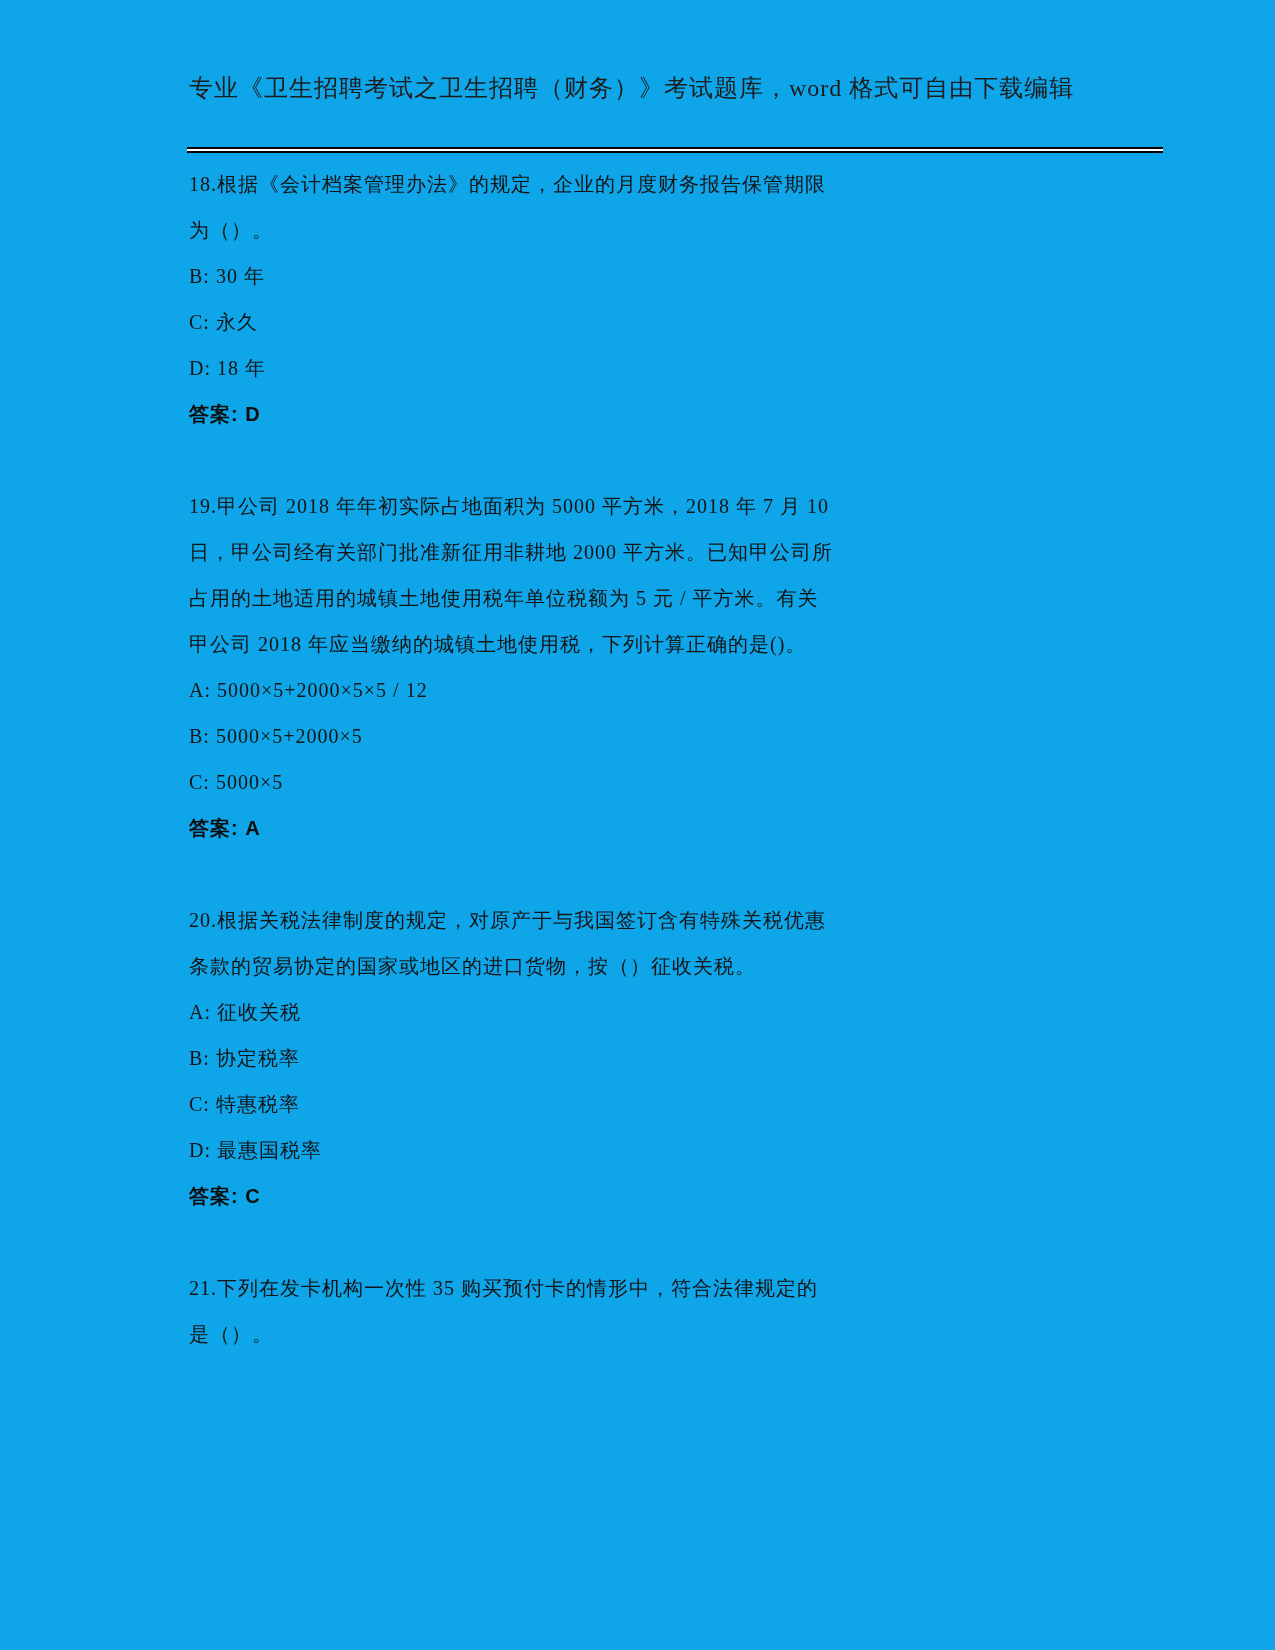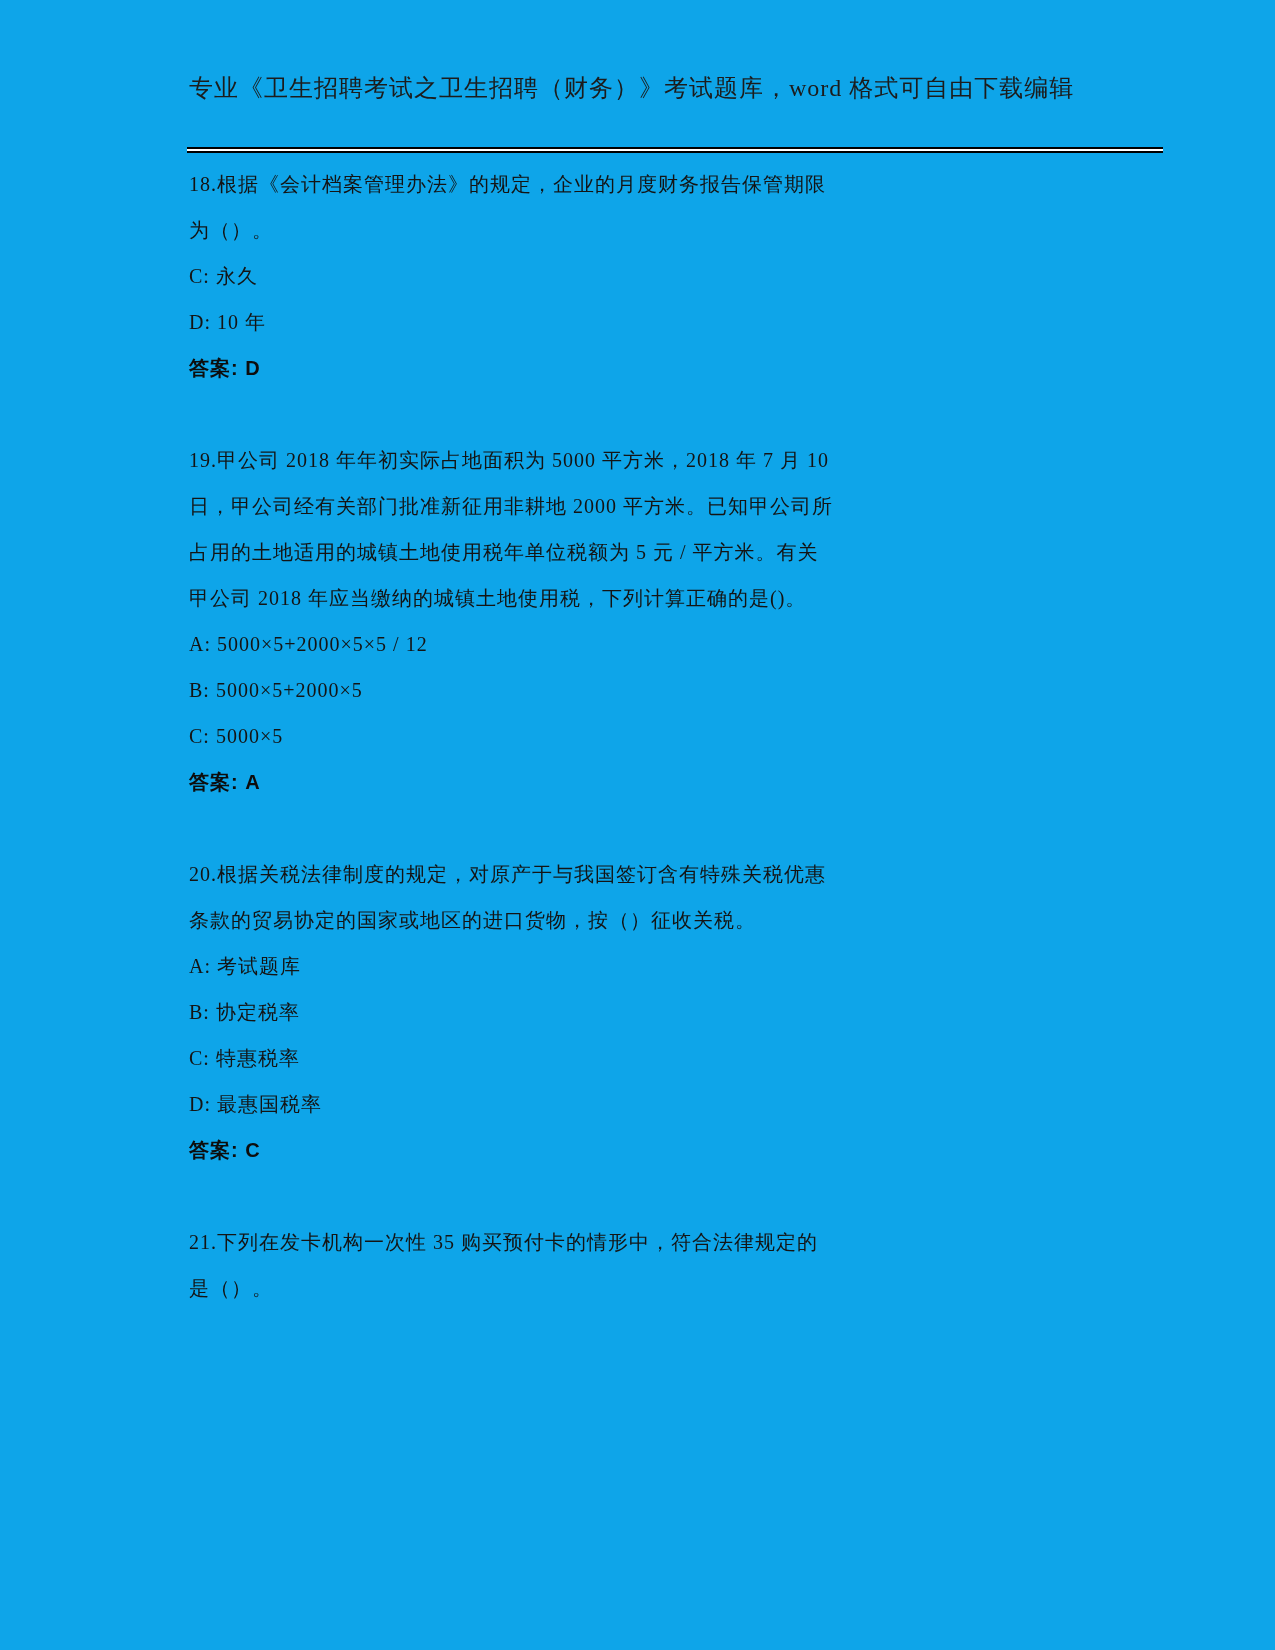--- a/index.html
+++ b/index.html
@@ -75,40 +75,41 @@
     <header>
       <div class="header-line">专业《卫生招聘考试之卫生招聘（财务）》考试题库，word 格式可自由下载编辑</div>
       <div class="header-rule"></div>
     </header>
 
     <main>
 
       <section class="question">
         <p class="qline">18.根据《会计档案管理办法》的规定，企业的月度财务报告保管期限</p>
         <p class="qline">为（）。</p>
+        <p class="opt">B: 30 年</p>
         <p class="opt">C: 永久</p>
-        <p class="opt">D: 10 年</p>
+        <p class="opt">D: 18 年</p>
         <p class="answer">答案: D</p>
       </section>
 
       <section class="question">
         <p class="qline">19.甲公司 2018 年年初实际占地面积为 5000 平方米，2018 年 7 月 10</p>
         <p class="qline">日，甲公司经有关部门批准新征用非耕地 2000 平方米。已知甲公司所</p>
         <p class="qline">占用的土地适用的城镇土地使用税年单位税额为 5 元 / 平方米。有关</p>
         <p class="qline">甲公司 2018 年应当缴纳的城镇土地使用税，下列计算正确的是()。</p>
         <p class="opt">A: 5000×5+2000×5×5 / 12</p>
         <p class="opt">B: 5000×5+2000×5</p>
         <p class="opt">C: 5000×5</p>
         <p class="answer">答案: A</p>
       </section>
 
       <section class="question">
         <p class="qline">20.根据关税法律制度的规定，对原产于与我国签订含有特殊关税优惠</p>
         <p class="qline">条款的贸易协定的国家或地区的进口货物，按（）征收关税。</p>
-        <p class="opt">A: 考试题库</p>
+        <p class="opt">A: 征收关税</p>
         <p class="opt">B: 协定税率</p>
         <p class="opt">C: 特惠税率</p>
         <p class="opt">D: 最惠国税率</p>
         <p class="answer">答案: C</p>
       </section>
 
       <section class="question">
         <p class="qline">21.下列在发卡机构一次性 35 购买预付卡的情形中，符合法律规定的</p>
         <p class="qline">是（）。</p>
       </section>

